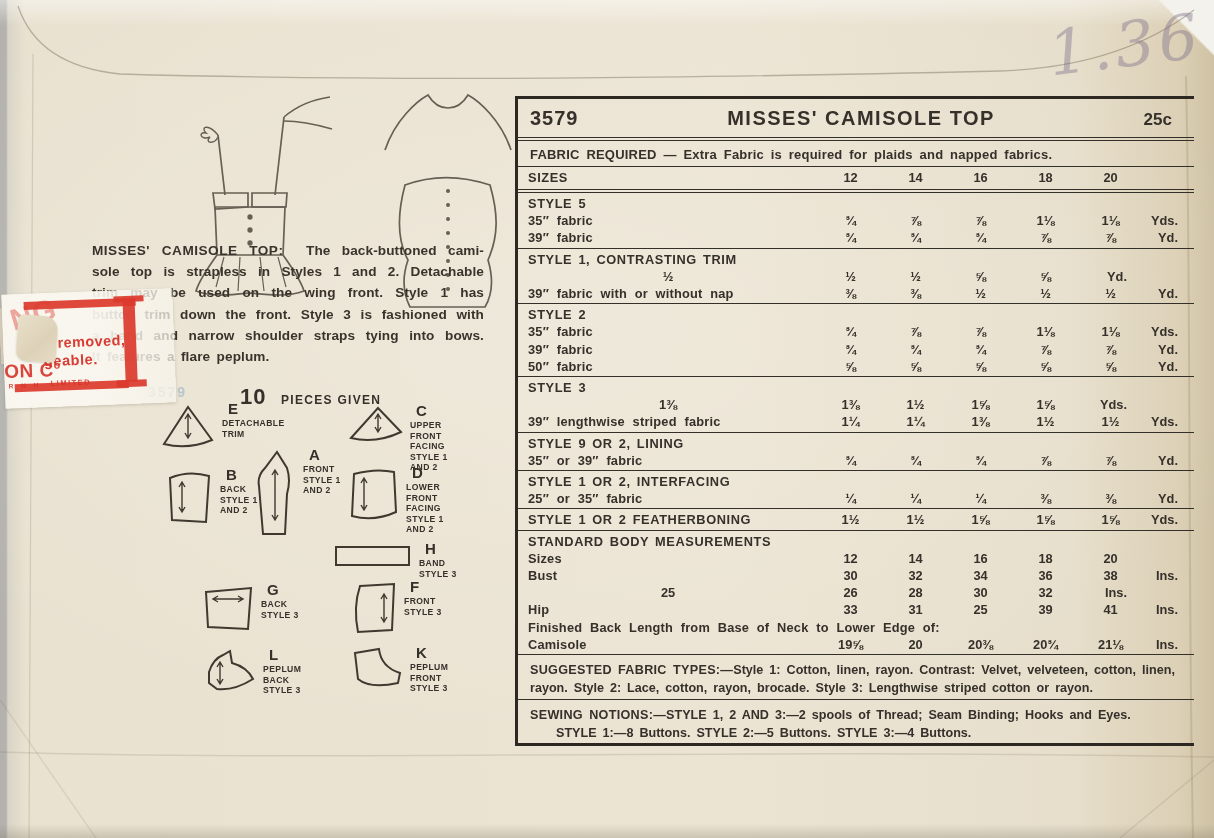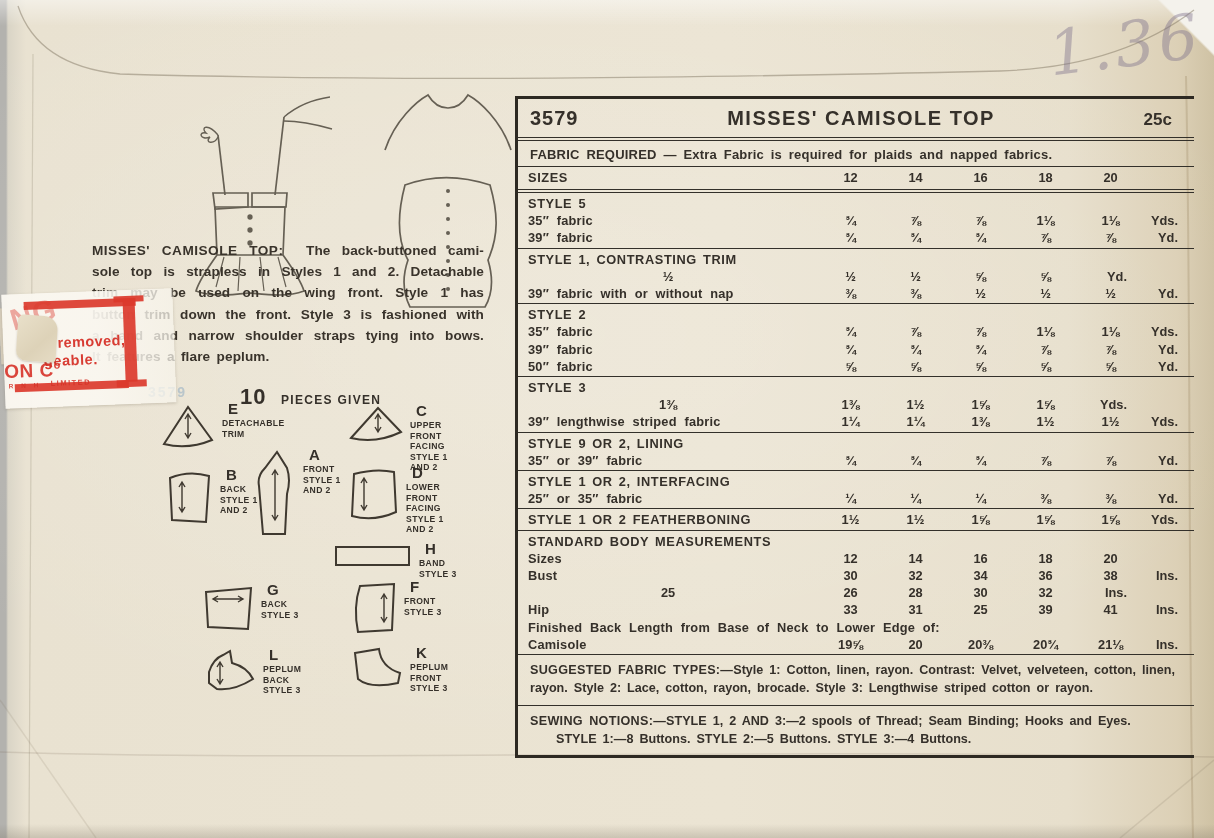--- a/index.html
+++ b/index.html
@@ -83,21 +83,21 @@
   .t-note{padding:4px 12px 3px;font-size:13px;letter-spacing:.2px;word-spacing:3px;}
   .t-rule{border-top:1.8px solid #33302a;margin:1px 0 2px;}
   .t-rule.dbl{border-top:1.2px solid #33302a;border-bottom:1.2px solid #33302a;height:2.4px;margin:2px 0;}
   .t-row{display:grid;grid-template-columns:300px repeat(5,65px) 1fr;
     align-items:baseline;line-height:17.2px;font-size:12.8px;}
   .t-row .lbl{padding-left:10px;word-spacing:4px;letter-spacing:.2px;white-space:nowrap;}
   .t-row .hdr{padding-left:10px;letter-spacing:.6px;word-spacing:2px;grid-column:1;white-space:nowrap;}
   .t-row .span-all{grid-column:1 / -1;}
   .t-row .val{text-align:center;}
   .t-row .unit{text-align:right;padding-right:16px;}
-  .t-para{padding:5px 10px 7px 12px;font-size:12.6px;line-height:17.5px;
+  .t-para{padding:5px 10px 1px 12px;font-size:12.6px;line-height:17.5px;
     text-indent:-0px;word-spacing:2.5px;}
   .t-para .ind{display:block;padding-left:26px;text-indent:0;}
   .t-para .lead{letter-spacing:.3px;}
 </style>
 </head>
 <body>
 
 <div id="scan">
   <div id="envelope"></div>
   <div id="wedge-tr"></div>

